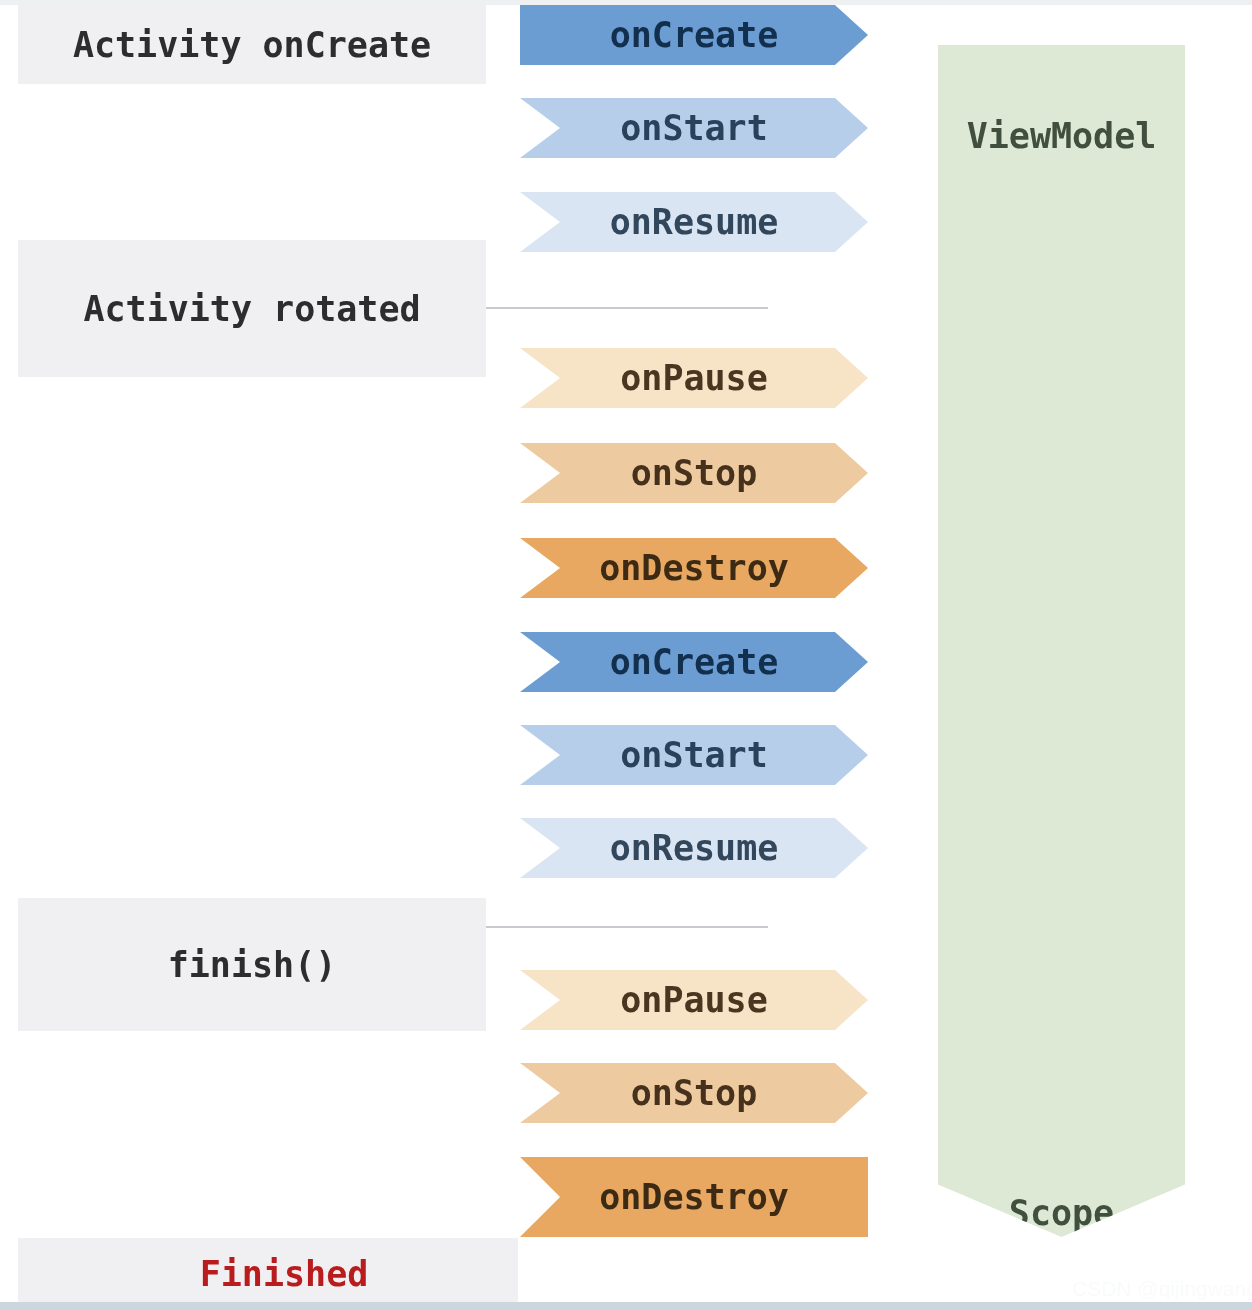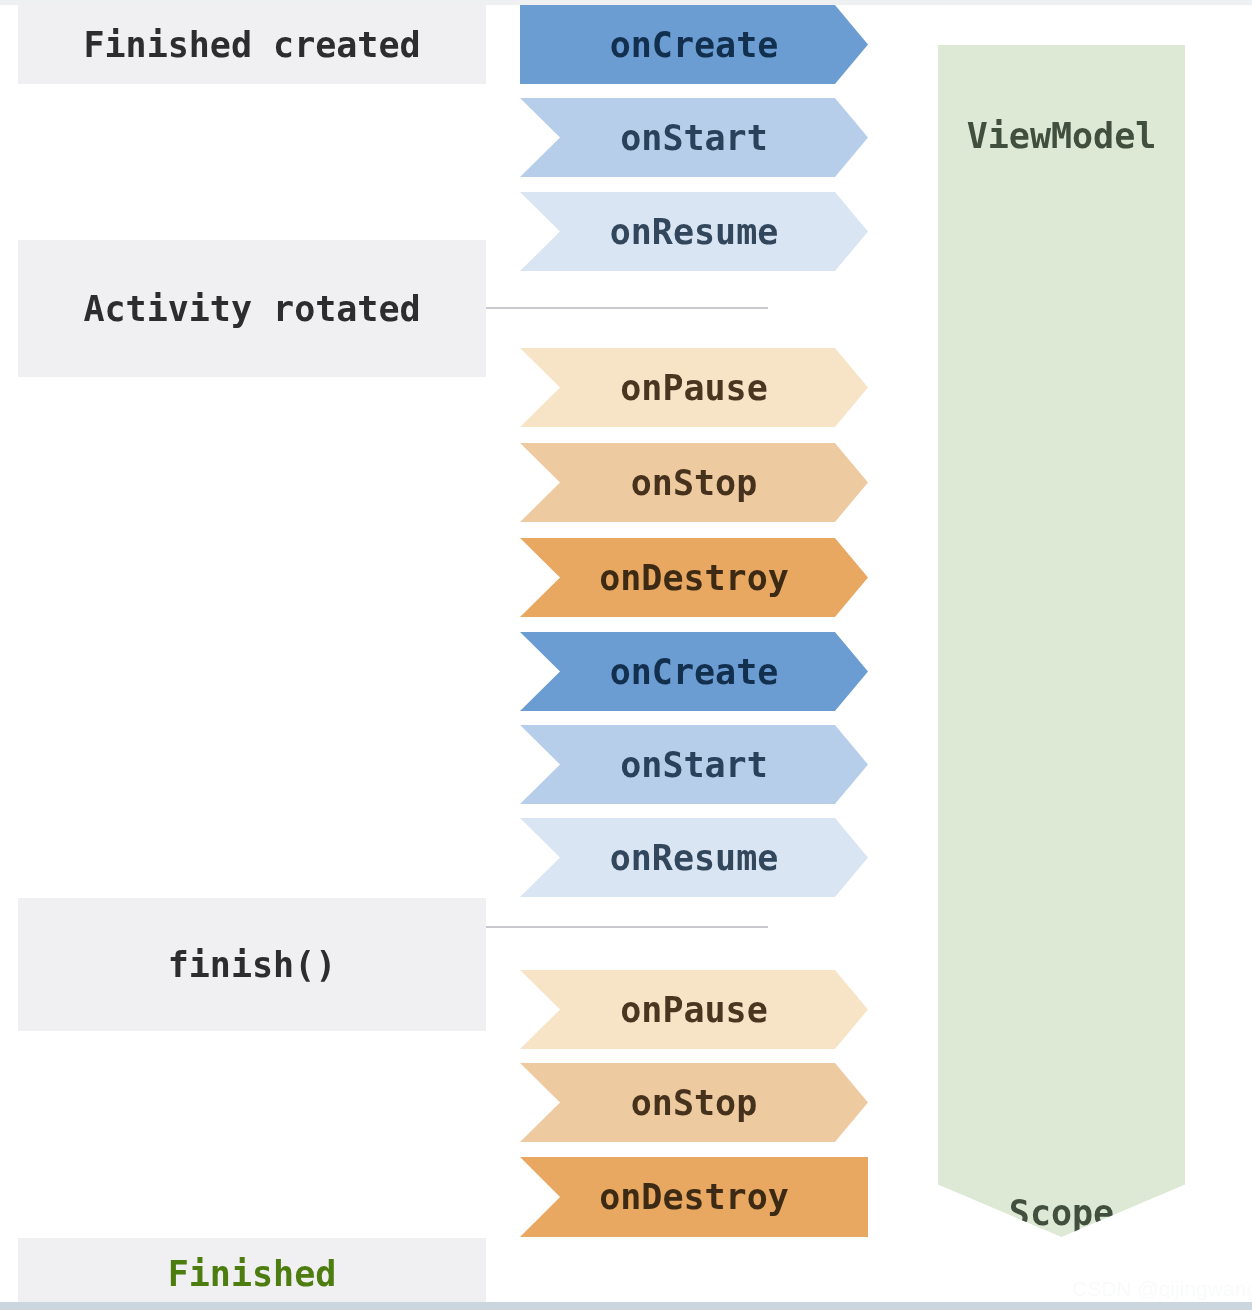--- a/index.html
+++ b/index.html
@@ -29,21 +29,21 @@
   .s3 { top: 862px;  height: 133px; }
   .s4 { top: 1238px; height: 72px;  }
   
   .connector {
     position: absolute; left: 486px; width: 282px; height: 2px;
   }
   .c1 { top: 307px; }
   .c2 { top: 926px; }
   
   .arrow {
-    position: absolute; left: 520px; width: 348px; height: 79px;
+    position: absolute; left: 520px; width: 348px; height: 60px;
     display: flex; align-items: center; justify-content: center;
     font-size: 35px; font-weight: bold;
   }
   .arrow.flat-left  { clip-path: polygon(0 0, 90.5% 0, 100% 50%, 90.5% 100%, 0 100%); }
   .arrow.chevron    { clip-path: polygon(0 0, 90.5% 0, 100% 50%, 90.5% 100%, 0 100%, 11.5% 50%); }
   .arrow.flat-right { clip-path: polygon(0 0, 100% 0, 100% 100%, 0 100%, 11.5% 50%); }
   .a1  { top: 5px;   }
   .a2  { top: 98px;  }
   .a3  { top: 192px; }
   .a4  { top: 348px; }
@@ -75,24 +75,24 @@
     font-size: 21px; font-weight: 400; z-index: 7; white-space: nowrap;
   }
 </style>
 </head>
 <body>
 
 <div class="canvas">
 
   <div class="top-bar" style="background: rgb(238, 240, 242);"></div>
 
-  <div class="stage s1" style="background: rgb(240, 240, 242); color: rgb(45, 45, 48);">Finished created</div>
+  <div class="stage s1" style="background: rgb(240, 240, 242); color: rgb(45, 45, 48);">Activity onCreate</div>
   <div class="stage s2" style="background: rgb(240, 240, 242); color: rgb(45, 45, 48);">Activity rotated</div>
   <div class="stage s3" style="background: rgb(240, 240, 242); color: rgb(45, 45, 48); margin-top: 36px;">finish()</div>
-  <div class="stage s4" style="background: rgb(240, 240, 242); color: #4d7c0f;">Finished</div>
+  <div class="stage s4" style="background: rgb(240, 240, 242); color: #b91c1c; padding-left: 32px;">Finished</div>
 
   <div class="connector c1" style="background: rgb(201, 202, 207);"></div>
   <div class="connector c2" style="background: rgb(201, 202, 207);"></div>
 
   <div class="arrow flat-left a1" style="background: rgb(107, 156, 210); color: rgb(18, 47, 78);">onCreate</div>
   <div class="arrow chevron a2" style="background: rgb(182, 206, 233); color: rgb(41, 65, 90);">onStart</div>
   <div class="arrow chevron a3" style="background: rgb(217, 229, 243); color: rgb(51, 71, 92);">onResume</div>
   <div class="arrow chevron a4" style="background: rgb(247, 228, 199); color: rgb(74, 54, 32);">onPause</div>
   <div class="arrow chevron a5" style="background: rgb(238, 202, 160); color: rgb(70, 49, 28);">onStop</div>
   <div class="arrow chevron a6" style="background: rgb(232, 168, 97); color: rgb(60, 42, 20);">onDestroy</div>

